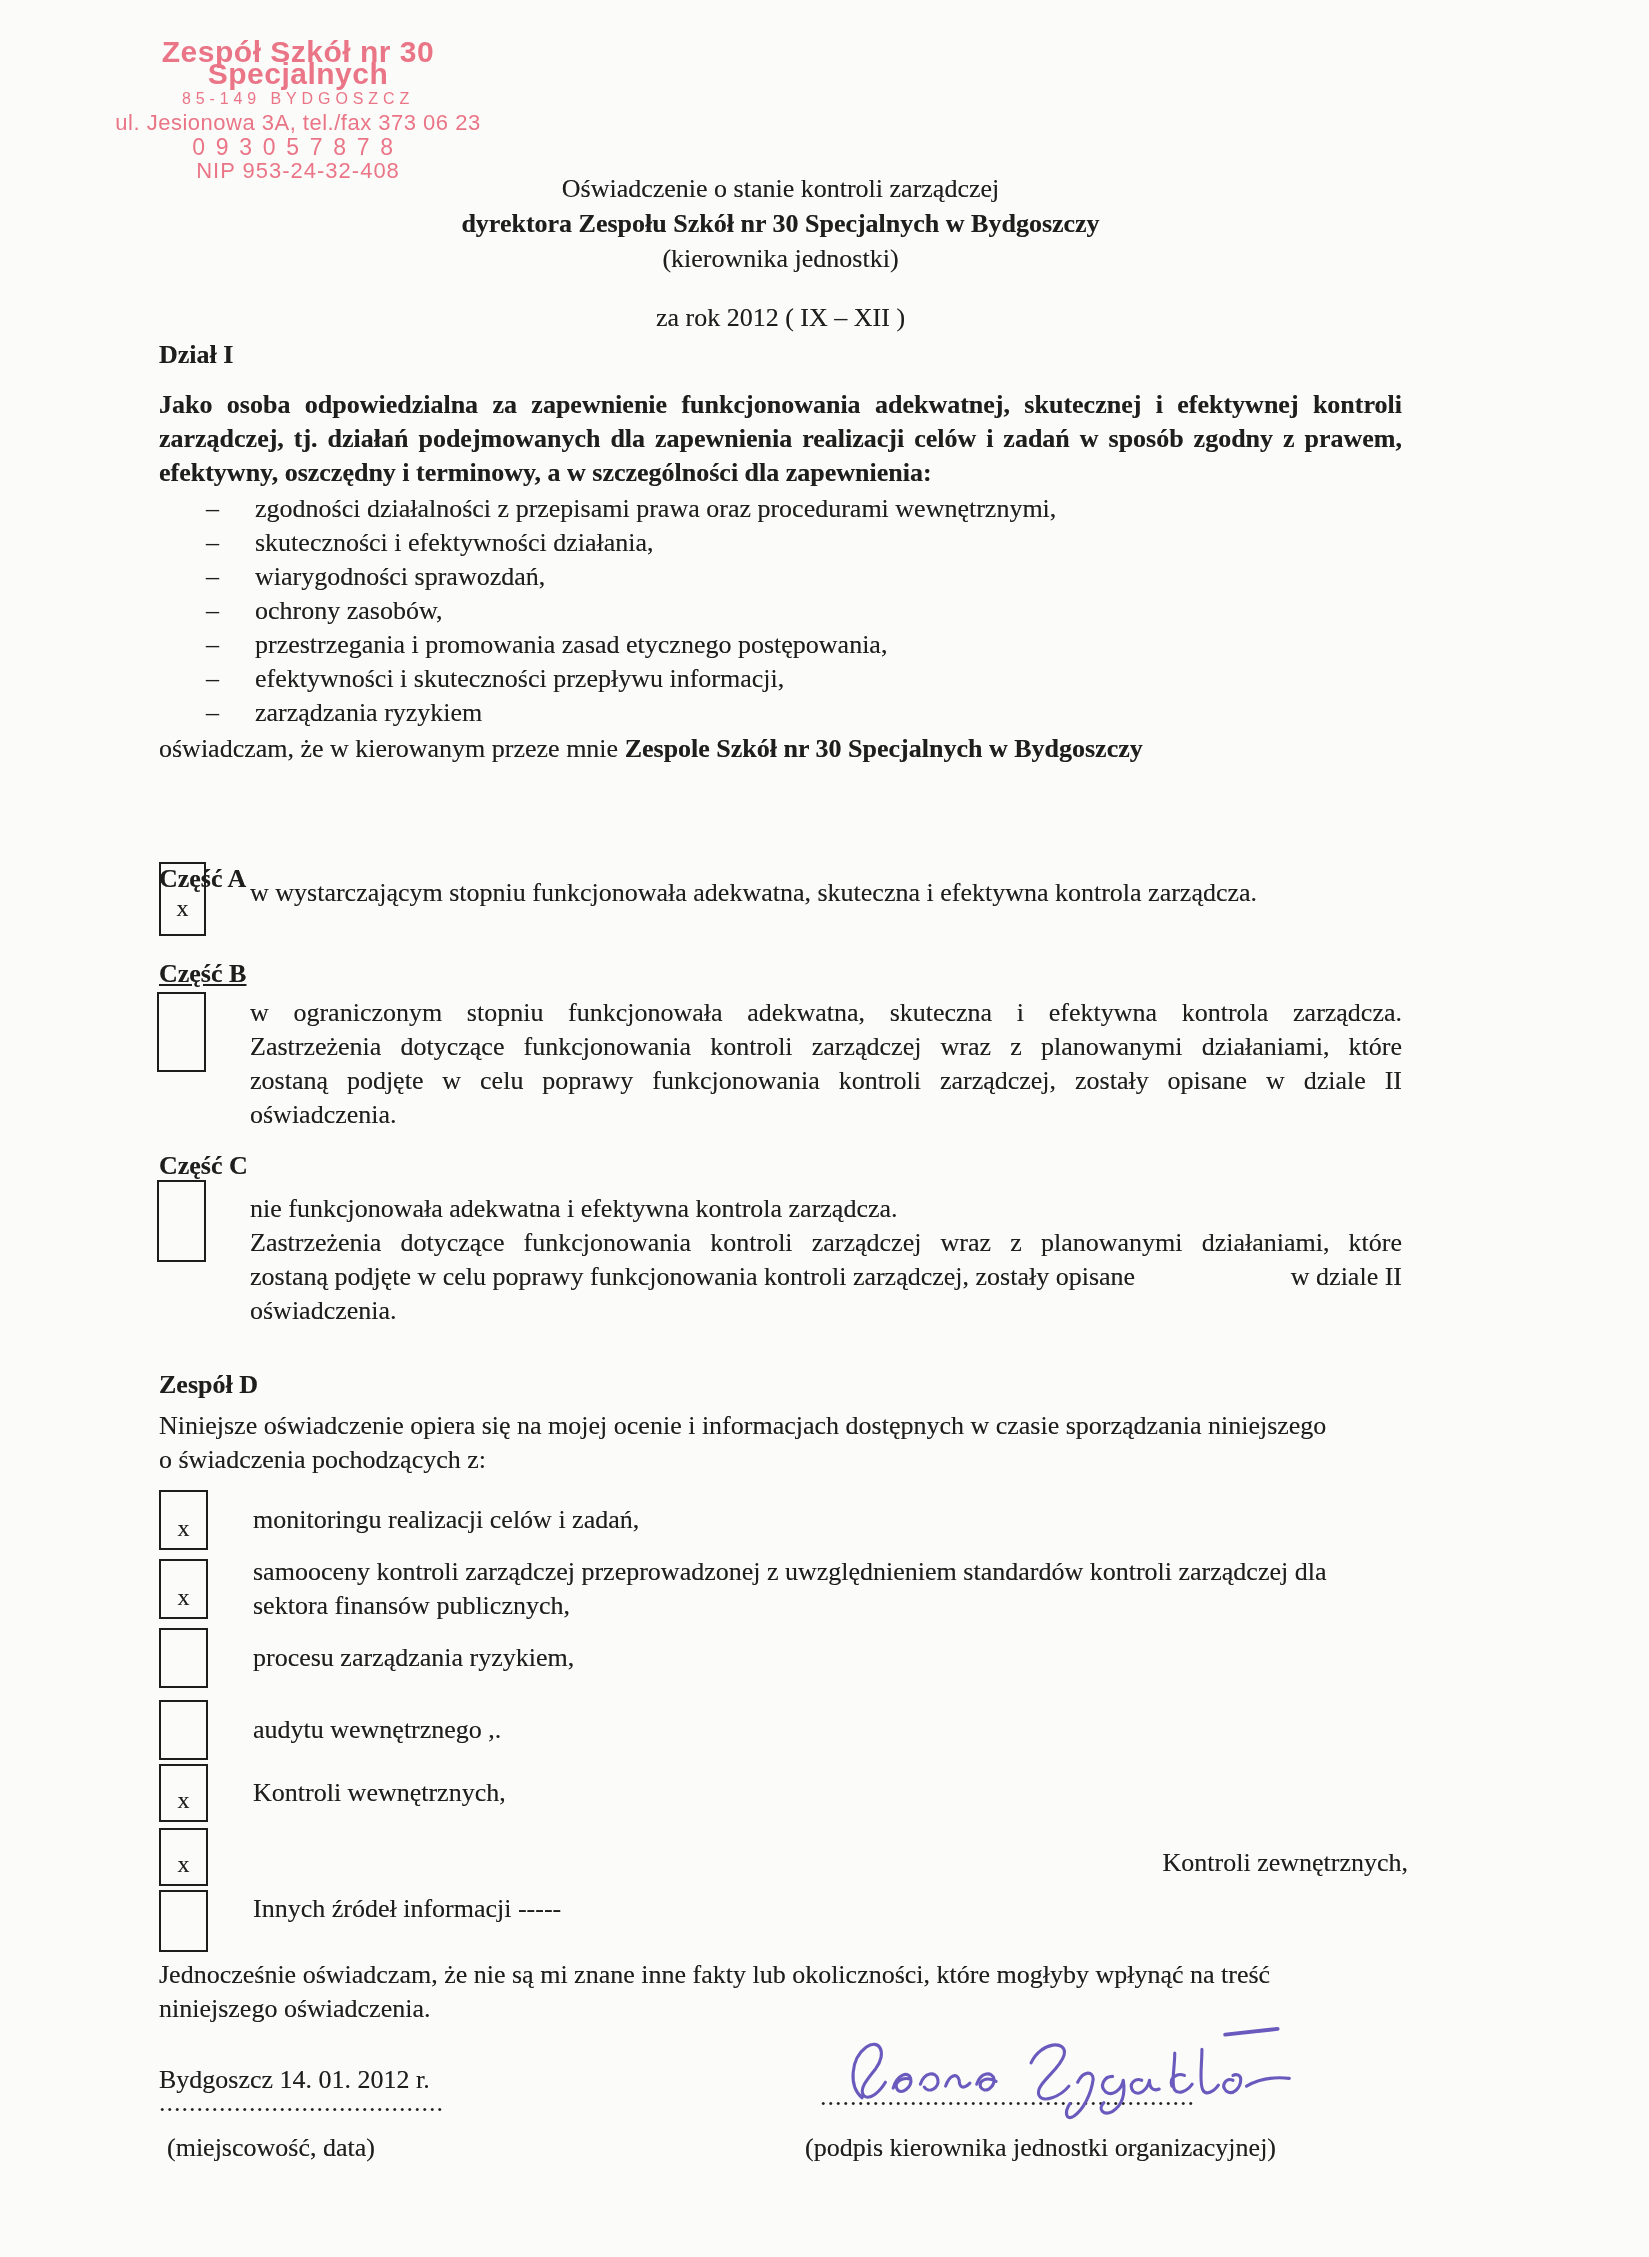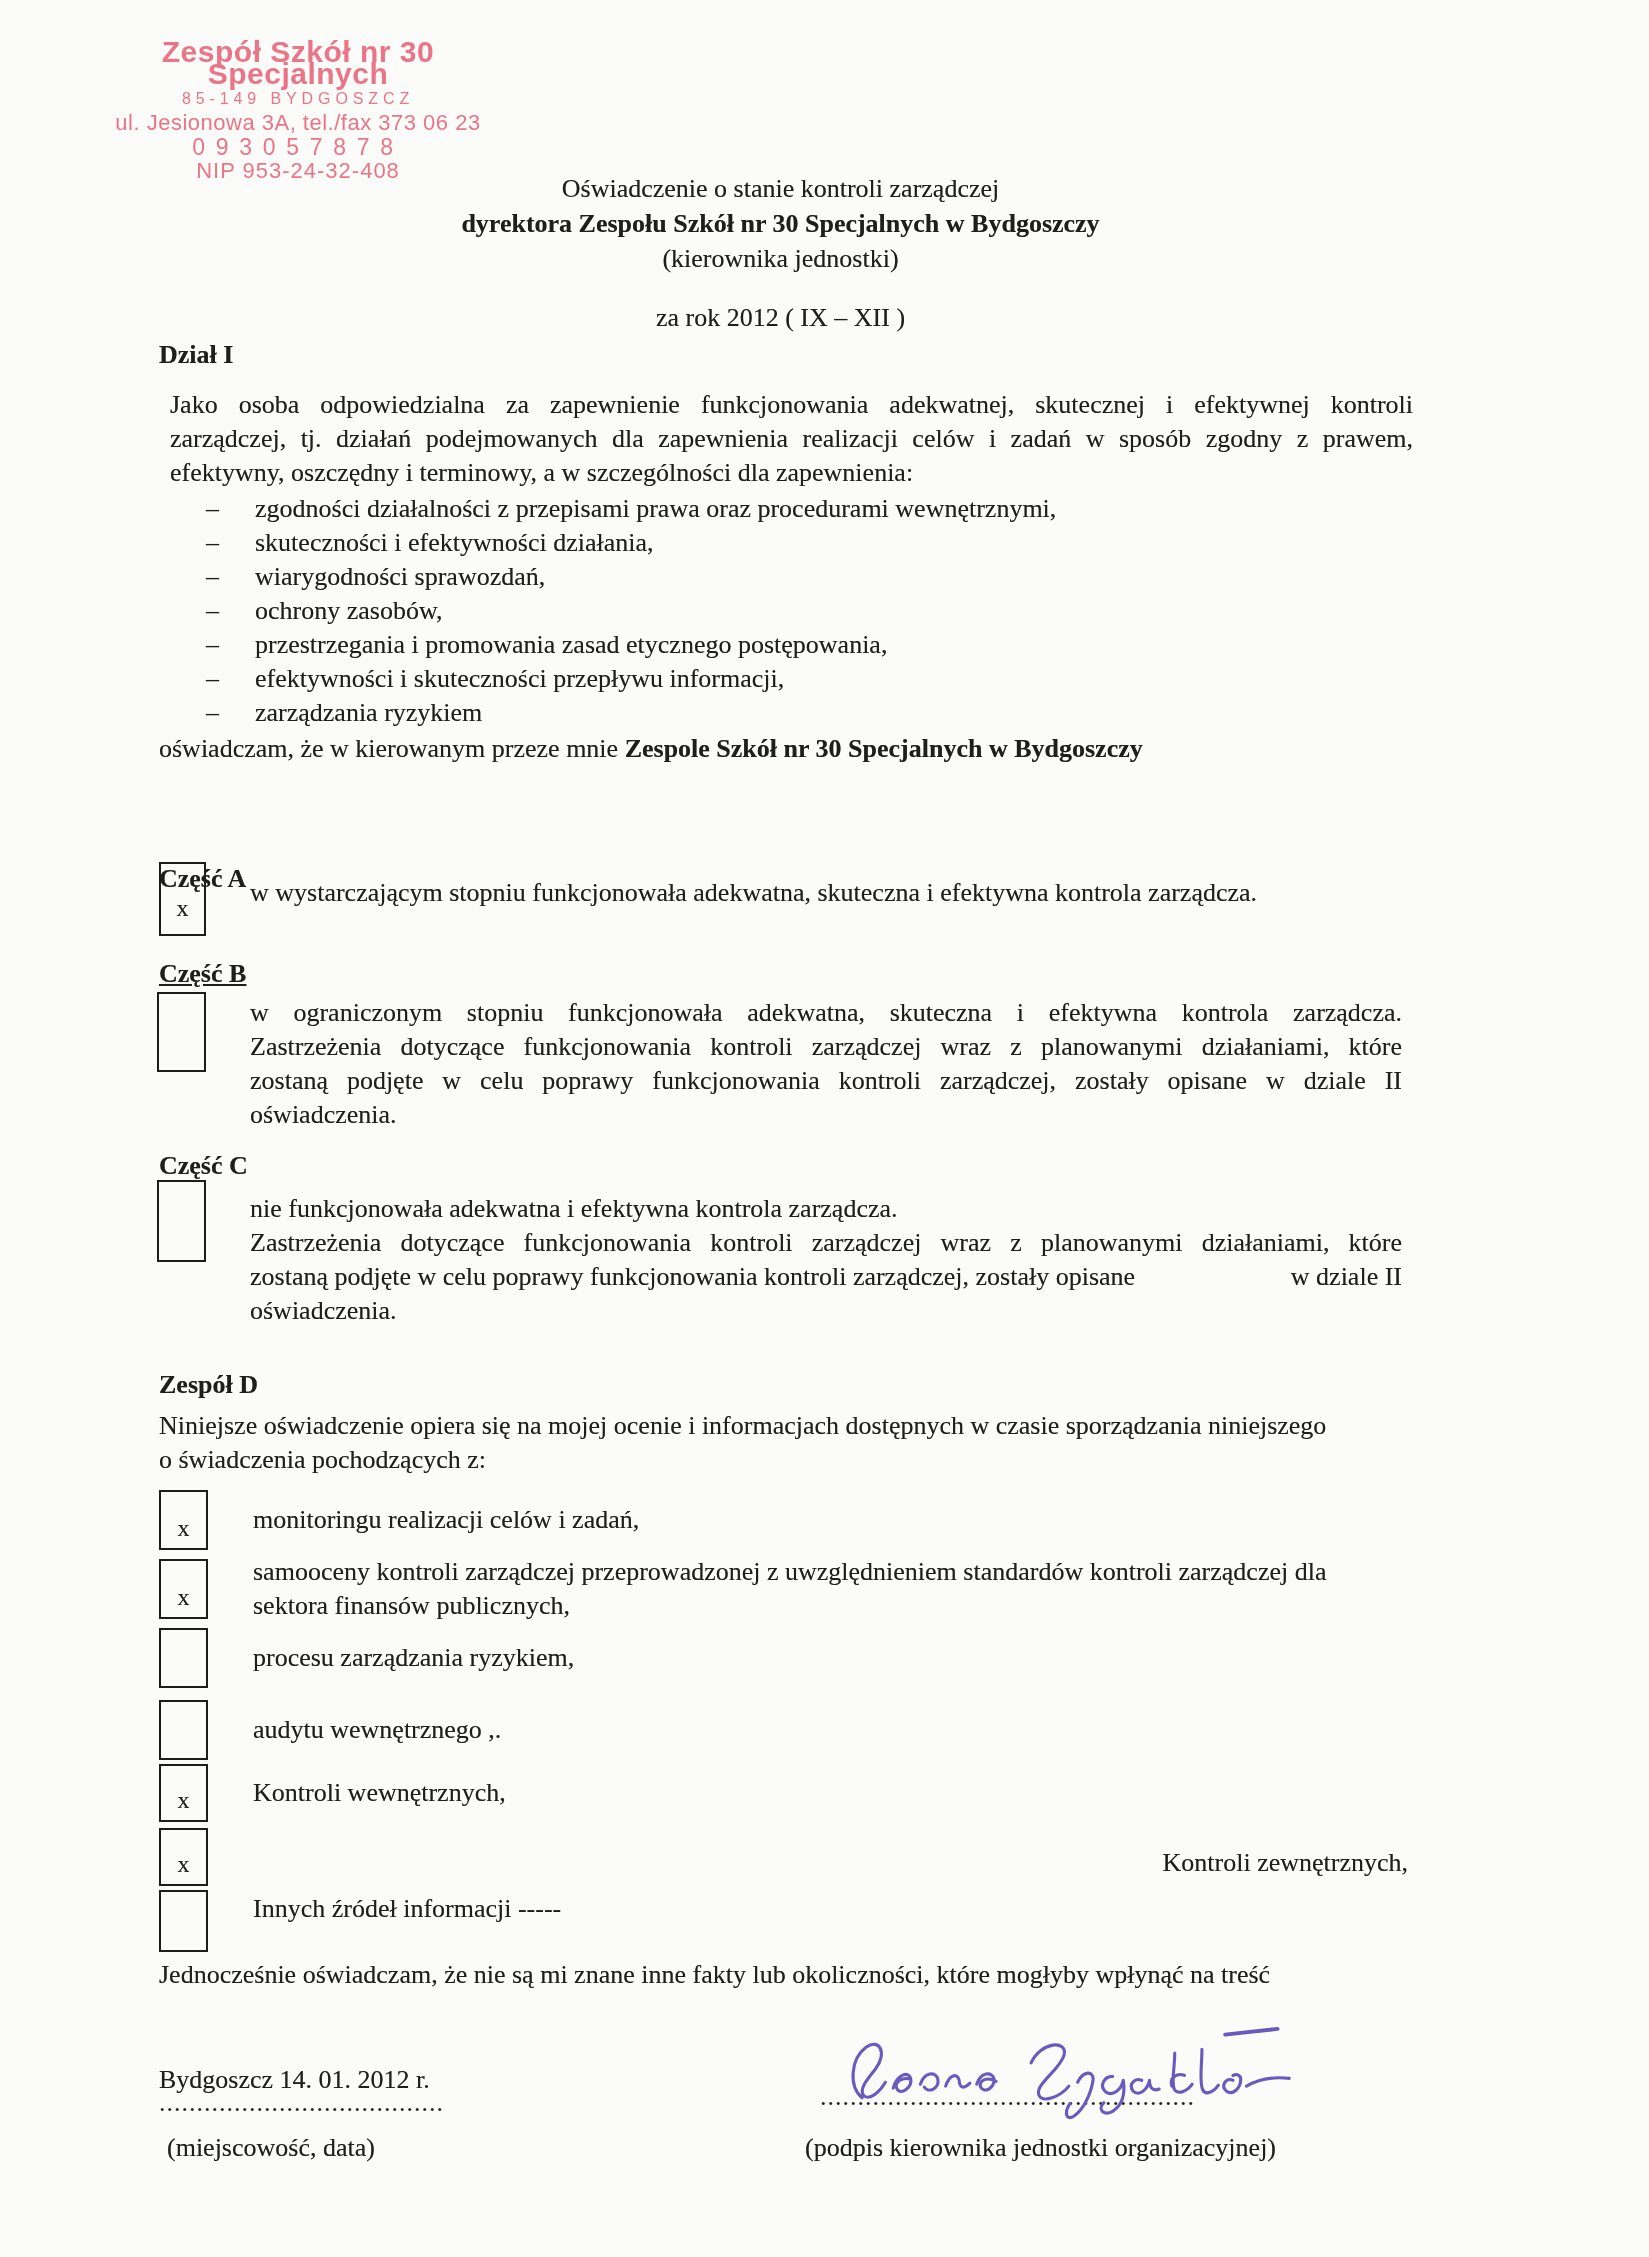--- a/index.html
+++ b/index.html
@@ -60,21 +60,21 @@
 
   <div class="abs txt center" style="left:159px;top:171px;width:1243px;line-height:35px;">
     <div>Oświadczenie o stanie kontroli zarządczej</div>
     <div class="bold">dyrektora Zespołu Szkół nr 30 Specjalnych w Bydgoszczy</div>
     <div>(kierownika jednostki)</div>
   </div>
   <div class="abs txt center" style="left:159px;top:301px;width:1243px;">za rok 2012 ( IX – XII )</div>
 
   <div class="abs txt bold" style="left:159px;top:338px;">Dział I</div>
 
-  <div class="abs txt" style="left:170px;top:388px;width:1243px;">
+  <div class="abs txt" style="left:159px;top:388px;width:1243px;font-weight:bold;">
       <div class="just">Jako osoba odpowiedzialna za zapewnienie funkcjonowania adekwatnej, skutecznej i efektywnej kontroli</div>
       <div class="just">zarządczej, tj. działań podejmowanych dla zapewnienia realizacji celów i zadań w sposób zgodny z prawem,</div>
       <div class="ln">efektywny, oszczędny i terminowy, a w szczególności dla zapewnienia:</div>
     </div>
 
   <div class="abs txt" style="left:159px;top:492px;width:1243px;">
       <div class="bullet">
         <span class="dash">–</span>
         <span>zgodności działalności z przepisami prawa oraz procedurami wewnętrznymi,</span>
       </div>
@@ -184,20 +184,21 @@
       <div class="drow txt" style="top: 1890px; align-items: flex-start;">
         <div class="cb" style="height: 58px;">
           <span class="mark"></span>
         </div>
         <div class="dlabel" style="margin-top: 1.9px;">Innych źródeł informacji -----</div>
       </div>
     </div>
 
   <div class="abs txt" style="left:159px;top:1958px;width:1243px;">
       <div class="ln">Jednocześnie oświadczam, że nie są mi znane inne fakty lub okoliczności, które mogłyby wpłynąć na treść</div>
+      <div class="ln">niniejszego oświadczenia.</div>
     </div>
 
   <div class="abs txt" style="left:159px;top:2063px;">Bydgoszcz 14. 01. 2012 r.</div>
   <div class="abs dots" style="left:159px;top:2088px;">......................................</div>
   <div class="abs txt" style="left:167px;top:2131px;">(miejscowość, data)</div>
 
   <div class="abs dots" style="left:820px;top:2082px;">..................................................</div>
   <svg class="abs" style="left:833px;top:2020px;" width="466" height="107" viewBox="0 0 480 110" aria-label="Ilona Zygadło">
     <g class="sig">
       <path d="M30,80 C16,68 18,40 34,28 C48,18 56,34 44,50 C35,61 26,72 32,78 C38,83 48,74 54,64" stroke="#6a5abe"></path>

